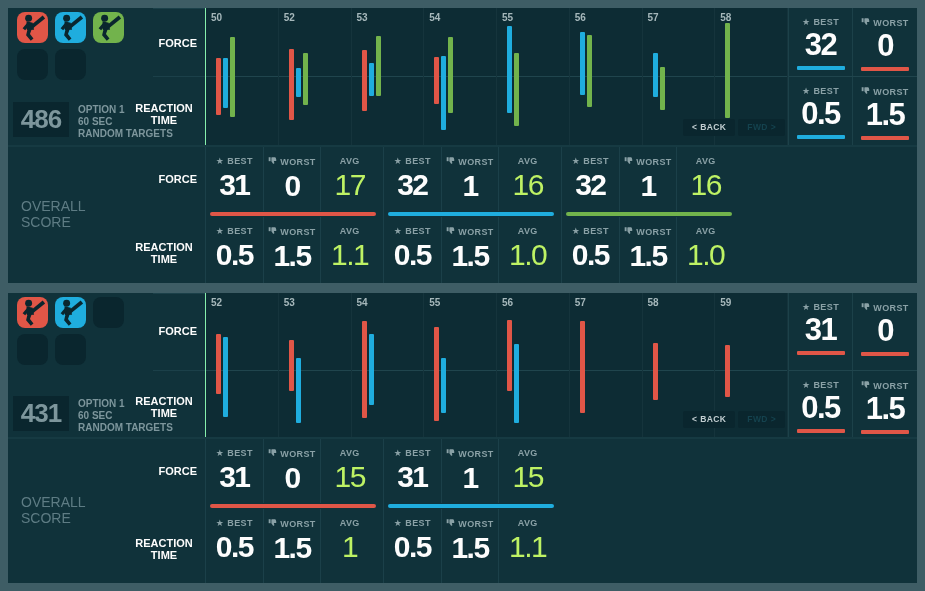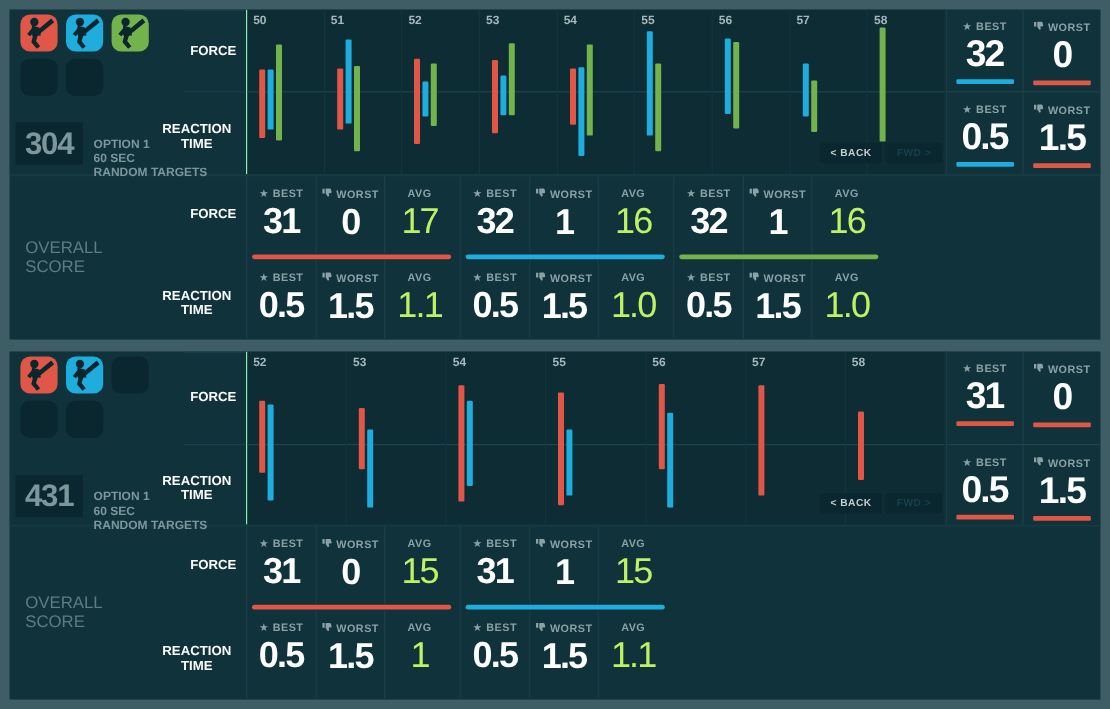--- a/index.html
+++ b/index.html
@@ -13,21 +13,21 @@
   .left-col { width:197px; position:relative; background:#10323a; flex:none; }
   .left-col::after { content:""; position:absolute; right:0; width:52px; height:1px; background:#1b4049; }
   .tiles { position:absolute; left:9px; top:4px; display:flex; gap:7px; }
   .tiles.r2 { top:41px; }
   .tile { width:31px; height:31px; border-radius:8px; }
   .tile.empty { background:#0a262e; }
   .tile svg { width:31px; height:31px; display:block; }
   .session-box { position:absolute; left:5px; width:56px; height:35px; background:#0a262e;
                  color:#7d969c; font-size:26px; font-weight:bold; letter-spacing:-1px;
                  display:flex; align-items:center; justify-content:center; }
-  .session-meta { position:absolute; left:70px; color:#7d969c; font-size:10px; font-weight:bold; line-height:12px;margin-top:11px; }
+  .session-meta { position:absolute; left:70px; color:#7d969c; font-size:10px; font-weight:bold; line-height:12px; }
   .axis { position:absolute; right:8px; text-align:center; color:#fdfdfd; font-size:11px; font-weight:bold; line-height:12px; }
   .axis.reaction { width:66px; }
 
   .chart { width:583px; flex:none; position:relative; background:#0d2c34; border-left:1px solid #86efac; display:flex; }
   .chart .midline { position:absolute; left:0; right:0; height:1px; background:#20454d; z-index:0; }
   .ccol { flex:1 1 0; position:relative; border-right:1px solid #15343c; }
   .ccol:last-child { border-right:none; }
   .ccol-label { position:absolute; top:4px; left:5px; color:#a6b8bb; font-size:10px; font-weight:bold; z-index:2; }
   .bar { position:absolute; width:5px; border-radius:1px; z-index:1; }
   .nav { position:absolute; right:3px; bottom:9px; display:flex; gap:3px; z-index:3; }
@@ -96,43 +96,37 @@
                 <path d="M9.8 9.5 L16.2 11.2 L17.6 18.2 L10.2 18.6 Z" fill="#0a262e"></path>
                 <path d="M11 17.2 L9.4 24 L14.2 29.6 L17 27.4 L13.4 22.8 L15.2 17.6 Z" fill="#0a262e"></path>
                 <path d="M10.6 11 L5.8 16.8 L8.4 18.9 L13.2 13.8 Z" fill="#0a262e"></path>
               </svg>
             </div>
           </div>
           <div class="tiles r2">
             <div class="tile empty"></div>
             <div class="tile empty"></div>
           </div>
-          <div class="session-box" style="top: 94px;">304</div>
+          <div class="session-box" style="top: 94px;">486</div>
           <div class="session-meta" style="top: 96px;">
             <div>OPTION 1</div>
             <div>60 SEC</div>
             <div>RANDOM TARGETS</div>
           </div>
           <div class="axis" style="top: 29px;">FORCE</div>
           <div class="axis reaction" style="top: 94px;">REACTION TIME</div>
           <div style="position: absolute; right: 0px; width: 52px; height: 1px; background: rgb(27, 64, 73); top: 68px;"></div>
         </div>
         <div class="chart">
           <div class="midline" style="top: 68px;"></div>
           <div class="ccol">
             <span class="ccol-label">50</span>
             <div class="bar" style="left: 10px; top: 50px; height: 57px; background: rgb(224, 86, 71);"></div>
             <div class="bar" style="left: 17px; top: 50px; height: 50px; background: rgb(31, 173, 222);"></div>
             <div class="bar" style="left: 24px; top: 29px; height: 80px; background: rgb(114, 179, 76);"></div>
-          </div>
-          <div class="ccol">
-            <span class="ccol-label">51</span>
-            <div class="bar" style="left: 10px; top: 49px; height: 51px; background: rgb(224, 86, 71);"></div>
-            <div class="bar" style="left: 17px; top: 25px; height: 70px; background: rgb(31, 173, 222);"></div>
-            <div class="bar" style="left: 24px; top: 47px; height: 71px; background: rgb(114, 179, 76);"></div>
           </div>
           <div class="ccol">
             <span class="ccol-label">52</span>
             <div class="bar" style="left: 10px; top: 41px; height: 71px; background: rgb(224, 86, 71);"></div>
             <div class="bar" style="left: 17px; top: 60px; height: 29px; background: rgb(31, 173, 222);"></div>
             <div class="bar" style="left: 24px; top: 45px; height: 52px; background: rgb(114, 179, 76);"></div>
           </div>
           <div class="ccol">
             <span class="ccol-label">53</span>
             <div class="bar" style="left: 10px; top: 42px; height: 61px; background: rgb(224, 86, 71);"></div>
@@ -449,20 +443,24 @@
             <div class="bar" style="left: 17px; top: 51px; height: 79px; background: rgb(31, 173, 222);"></div>
           </div>
           <div class="ccol">
             <span class="ccol-label">57</span>
             <div class="bar" style="left: 10px; top: 28px; height: 92px; background: rgb(224, 86, 71);"></div>
           </div>
           <div class="ccol">
             <span class="ccol-label">58</span>
             <div class="bar" style="left: 10px; top: 50px; height: 57px; background: rgb(224, 86, 71);"></div>
           </div>
+          <div class="ccol">
+            <span class="ccol-label">59</span>
+            <div class="bar" style="left: 10px; top: 52px; height: 52px; background: rgb(224, 86, 71);"></div>
+          </div>
           <div class="nav">
             <div class="nav-btn">&lt; BACK</div>
             <div class="nav-btn dim">FWD &gt;</div>
           </div>
         </div>
         <div class="summary">
           <div class="sum-row" style="height: 77px;">
             <div class="sum-cell first">
               <div class="mini-label">
                 <span class="star">★</span>

